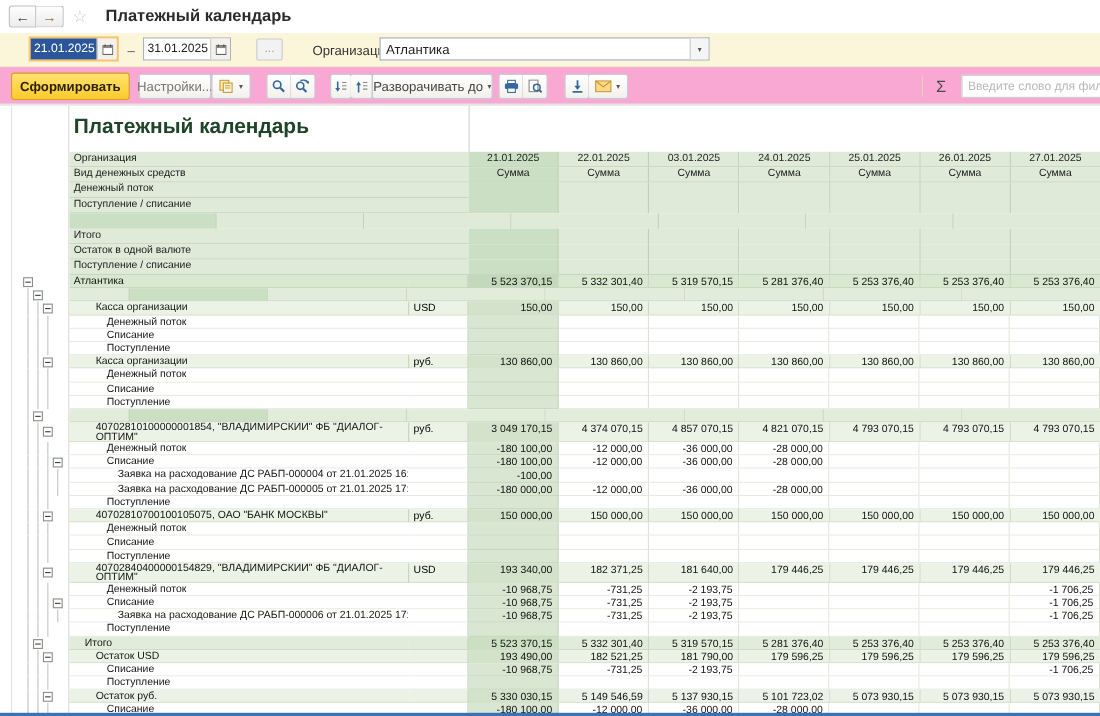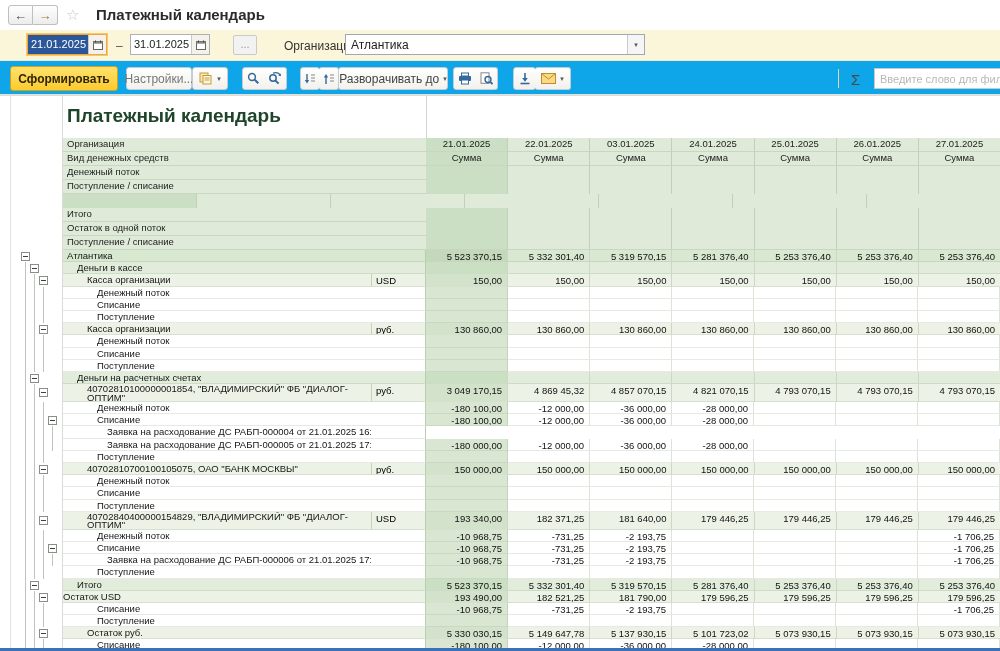--- a/index.html
+++ b/index.html
@@ -24,21 +24,21 @@
   .dval.sel{background:#2b579a;color:#fff}
   .calbtn{width:17px;border-left:1px solid #c9c9c9;background:#f3f1ea;display:flex;align-items:center;justify-content:center;cursor:pointer}
   .dash{position:absolute;left:116px;top:9px;font-size:12px;color:#555}
   .dotsbtn{position:absolute;left:233px;top:5px;width:24px;height:20px;background:#f2f2f2;border:1px solid #c9c9c9;border-radius:2px;
     color:#9a9a9a;font-size:11px;text-align:center;line-height:16px;cursor:pointer;box-sizing:border-box}
   .orglabel{position:absolute;left:284px;top:9px;font-size:12px;color:#333}
   .combo{position:absolute;left:345px;top:4px;width:300px;height:21px;border:1px solid #9daab5;background:#fff;display:flex;box-sizing:border-box}
   .combo .cval{flex:1;font-size:12px;padding:3px 5px 0 5px;color:#222}
   .combo .carr{width:16px;border-left:1px solid #c4ccd4;background:#f5f5f5;display:flex;align-items:center;justify-content:center;font-size:7px;color:#555;cursor:pointer}
   
-  .toolbar{position:absolute;left:0;top:61px;width:1000px;height:34px;background:#0ea5e9;border-bottom:1px solid #e3e2d6;box-sizing:border-box}
+  .toolbar{position:absolute;left:0;top:61px;width:1000px;height:34px;background:#f9a8d4;border-bottom:1px solid #e3e2d6;box-sizing:border-box}
   .tbtn{position:absolute;top:6px;height:23px;background:linear-gradient(#ffffff,#f2f1ec);border:1px solid #c5cdd4;border-radius:3px;
     display:flex;align-items:center;justify-content:center;font-size:12px;color:#444;cursor:pointer;box-sizing:border-box}
   .genbtn{position:absolute;left:10px;top:5px;width:108px;height:25px;background:linear-gradient(#ffe26e,#fdca2d);
     border:1px solid #d3a21d;border-radius:3px;font-size:12px;font-weight:bold;color:#2e2404;
     display:flex;align-items:center;justify-content:center;cursor:pointer;box-sizing:border-box}
   .caret{font-size:7px;color:#555;margin-left:4px}
   .vsep{position:absolute;top:8px;width:1px;height:19px;background:#ddd6b8}
   .sigma{position:absolute;left:851px;top:10px;font-size:15px;color:#4a4a4a}
   .filterinput{position:absolute;left:874px;top:7px;width:140px;height:21px;border:1px solid #c9c9c9;font-size:11px;
     padding:0 5px;box-sizing:border-box;color:#333;font-family:"Liberation Sans",sans-serif}
@@ -315,21 +315,21 @@
             <div class="h-vc"></div>
             <div class="h-vc"></div>
             <div class="h-vc"></div>
             <div class="h-vc"></div>
             <div class="h-vc"></div>
             <div class="h-vc"></div>
           </div>
         </div>
         <div class="trow h-row">
           <div class="c-gutter"></div>
-          <div class="h-left w363">Остаток в одной поток</div>
+          <div class="h-left w363">Остаток в одной валюте</div>
           <div class="c-vals">
             <div class="h-vc c1"></div>
             <div class="h-vc"></div>
             <div class="h-vc"></div>
             <div class="h-vc"></div>
             <div class="h-vc"></div>
             <div class="h-vc"></div>
             <div class="h-vc"></div>
           </div>
         </div>
@@ -362,21 +362,20 @@
             <div class="vc">5 253 376,40</div>
             <div class="vc">5 253 376,40</div>
             <div class="vc">5 253 376,40</div>
           </div>
         </div>
         <div class="trow b-row kg2">
           <div class="c-gutter">
             <div class="gl" style="left: 14px;"></div>
             <span class="exp" style="left: 19px; top: 2px;"></span>
           </div>
-          <div class="c-label b-label" style="padding-left: 14px;">Деньги в кассе</div>
           <div class="c-cur nocur"></div>
           <div class="c-vals">
             <div class="vc c1"></div>
             <div class="vc"></div>
             <div class="vc"></div>
             <div class="vc"></div>
             <div class="vc"></div>
             <div class="vc"></div>
             <div class="vc"></div>
           </div>
@@ -523,21 +522,20 @@
             <div class="vc"></div>
             <div class="vc"></div>
             <div class="vc"></div>
           </div>
         </div>
         <div class="trow b-row kg2">
           <div class="c-gutter">
             <div class="gl" style="left: 14px;"></div>
             <span class="exp" style="left: 19px; top: 2px;"></span>
           </div>
-          <div class="c-label b-label" style="padding-left: 14px;">Деньги на расчетных счетах</div>
           <div class="c-cur nocur"></div>
           <div class="c-vals">
             <div class="vc c1"></div>
             <div class="vc"></div>
             <div class="vc"></div>
             <div class="vc"></div>
             <div class="vc"></div>
             <div class="vc"></div>
             <div class="vc"></div>
           </div>
@@ -545,21 +543,21 @@
         <div class="trow b-row kg3 two">
           <div class="c-gutter">
             <div class="gl" style="left: 14px;"></div>
             <div class="gl" style="left: 23px;"></div>
             <span class="exp" style="left: 28px; top: 4px;"></span>
           </div>
           <div class="c-label b-label" style="padding-left: 24px;">40702810100000001854, "ВЛАДИМИРСКИЙ" ФБ "ДИАЛОГ-ОПТИМ"<br>(000)</div>
           <div class="c-cur hascur">руб.</div>
           <div class="c-vals">
             <div class="vc c1">3 049 170,15</div>
-            <div class="vc">4 869 45,32</div>
+            <div class="vc">4 374 070,15</div>
             <div class="vc">4 857 070,15</div>
             <div class="vc">4 821 070,15</div>
             <div class="vc">4 793 070,15</div>
             <div class="vc">4 793 070,15</div>
             <div class="vc">4 793 070,15</div>
           </div>
         </div>
         <div class="trow b-row kd">
           <div class="c-gutter">
             <div class="gl" style="left: 14px;"></div>
@@ -599,20 +597,29 @@
         </div>
         <div class="trow b-row kd">
           <div class="c-gutter">
             <div class="gl" style="left: 14px;"></div>
             <div class="gl" style="left: 23px;"></div>
             <div class="gl" style="left: 32px;"></div>
             <div class="gl" style="left: 41px;"></div>
           </div>
           <div class="c-label b-label" style="padding-left: 44px;">Заявка на расходование ДС РАБП-000004 от 21.01.2025 16:48:58</div>
           <div class="c-cur nocur"></div>
+          <div class="c-vals">
+            <div class="vc c1">-100,00</div>
+            <div class="vc"></div>
+            <div class="vc"></div>
+            <div class="vc"></div>
+            <div class="vc"></div>
+            <div class="vc"></div>
+            <div class="vc"></div>
+          </div>
         </div>
         <div class="trow b-row kd">
           <div class="c-gutter">
             <div class="gl" style="left: 14px;"></div>
             <div class="gl" style="left: 23px;"></div>
             <div class="gl" style="left: 32px;"></div>
             <div class="gl" style="left: 41px;"></div>
           </div>
           <div class="c-label b-label" style="padding-left: 44px;">Заявка на расходование ДС РАБП-000005 от 21.01.2025 17:16:54</div>
           <div class="c-cur nocur"></div>
@@ -824,21 +831,21 @@
             <div class="vc">5 253 376,40</div>
             <div class="vc">5 253 376,40</div>
           </div>
         </div>
         <div class="trow b-row kg3">
           <div class="c-gutter">
             <div class="gl" style="left: 14px;"></div>
             <div class="gl" style="left: 23px;"></div>
             <span class="exp" style="left: 28px; top: 2px;"></span>
           </div>
-          <div class="c-label b-label" style="">Остаток USD</div>
+          <div class="c-label b-label" style="padding-left: 24px;">Остаток USD</div>
           <div class="c-cur nocur"></div>
           <div class="c-vals">
             <div class="vc c1">193 490,00</div>
             <div class="vc">182 521,25</div>
             <div class="vc">181 790,00</div>
             <div class="vc">179 596,25</div>
             <div class="vc">179 596,25</div>
             <div class="vc">179 596,25</div>
             <div class="vc">179 596,25</div>
           </div>
@@ -882,21 +889,21 @@
         <div class="trow b-row kg3">
           <div class="c-gutter">
             <div class="gl" style="left: 14px;"></div>
             <div class="gl" style="left: 23px;"></div>
             <span class="exp" style="left: 28px; top: 2px;"></span>
           </div>
           <div class="c-label b-label" style="padding-left: 24px;">Остаток руб.</div>
           <div class="c-cur nocur"></div>
           <div class="c-vals">
             <div class="vc c1">5 330 030,15</div>
-            <div class="vc">5 149 647,78</div>
+            <div class="vc">5 149 546,59</div>
             <div class="vc">5 137 930,15</div>
             <div class="vc">5 101 723,02</div>
             <div class="vc">5 073 930,15</div>
             <div class="vc">5 073 930,15</div>
             <div class="vc">5 073 930,15</div>
           </div>
         </div>
         <div class="trow b-row kd">
           <div class="c-gutter">
             <div class="gl" style="left: 14px;"></div>

